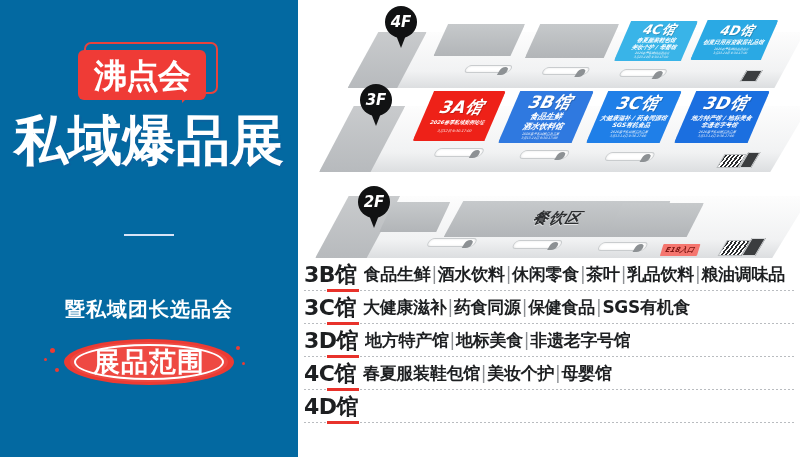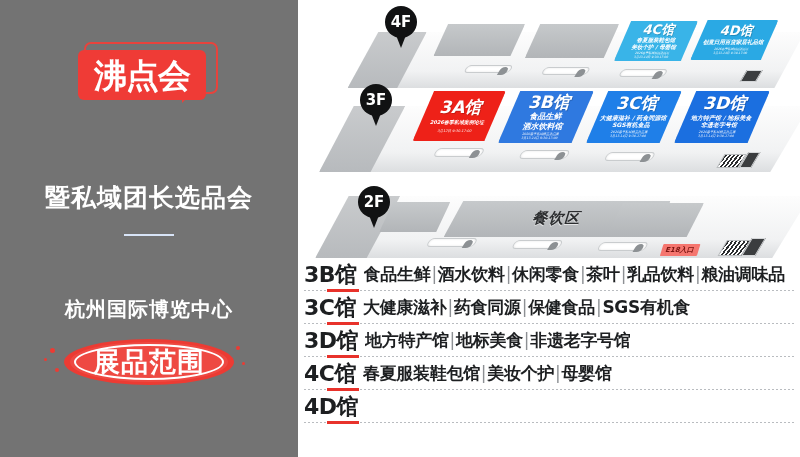--- a/index.html
+++ b/index.html
@@ -13,21 +13,21 @@
     position: relative;
     width: 800px; height: 457px;
     background: #ffffff;
   }
 
   
   .left-panel {
     position: absolute;
     left: 0; top: 0;
     width: 298px; height: 457px;
-    background: #737373;
+    background: #0369a1;
     overflow: hidden;
   }
 
   
   .logo-wrap {
     position: absolute;
     left: 78px; top: 48px;
     width: 140px; height: 56px;
   }
   .logo-outline {
@@ -164,21 +164,21 @@
   
   .right-panel {
     position: absolute;
     left: 298px; top: 0;
     width: 502px; height: 457px;
     background: #ffffff;
     overflow: hidden;
   }
 
   
-  .floorplan { position: absolute; left: 0; top: 0; width: 404px; height: 262px; }
+  .floorplan { position: absolute; left: 0; top: 0; width: 404px; height: 262px; font-style: italic; }
 
   .floor {
     position: absolute;
     transform: skewX(-17deg) ;
   }
   .slab {
     position: absolute;
     background: linear-gradient(180deg,#fdfdfd 0%,#f1f2f3 70%,#dcdee0 100%);
     box-shadow: 0 3px 4px rgba(0,0,0,.18);
   }
@@ -341,23 +341,23 @@
   <div class="left-panel">
 
     <div class="logo-wrap">
       <div class="logo-outline"></div>
       <div class="logo-tail"></div>
       <div class="logo-box">
         <span class="logo-text">沸点会</span>
       </div>
     </div>
 
-    <div class="sub-title">暨私域团长选品会</div>
+    <div class="main-title">私域爆品展</div>
     <div class="divider"></div>
-    <div class="venue-line">杭州国际博览中心</div>
+    <div class="venue-line">暨私域团长选品会</div>
 
     <div class="scope-wrap">
       <div class="speck" style="left:-14px; top:10px; width:5px; height:5px;"></div>
       <div class="speck" style="left:-20px; top:20px; width:3px; height:3px;"></div>
       <div class="speck" style="left:-9px; top:30px; width:4px; height:4px;"></div>
       <div class="speck" style="left:172px; top:8px; width:4px; height:4px;"></div>
       <div class="speck" style="left:178px; top:24px; width:3px; height:3px;"></div>
       <div class="scope-blob"></div>
       <div class="scope-blob b2"></div>
       <div class="scope-ring"></div>

